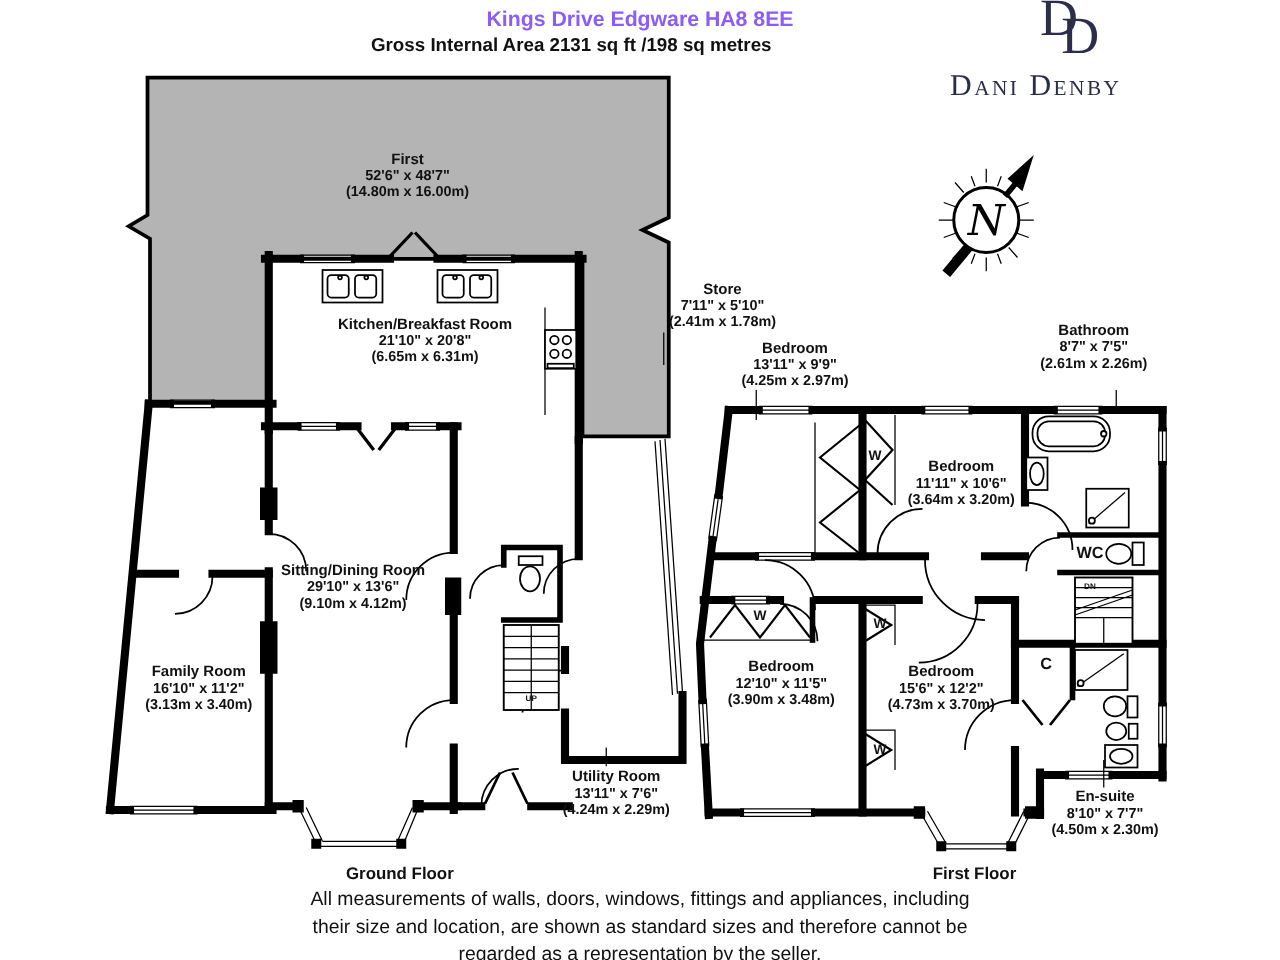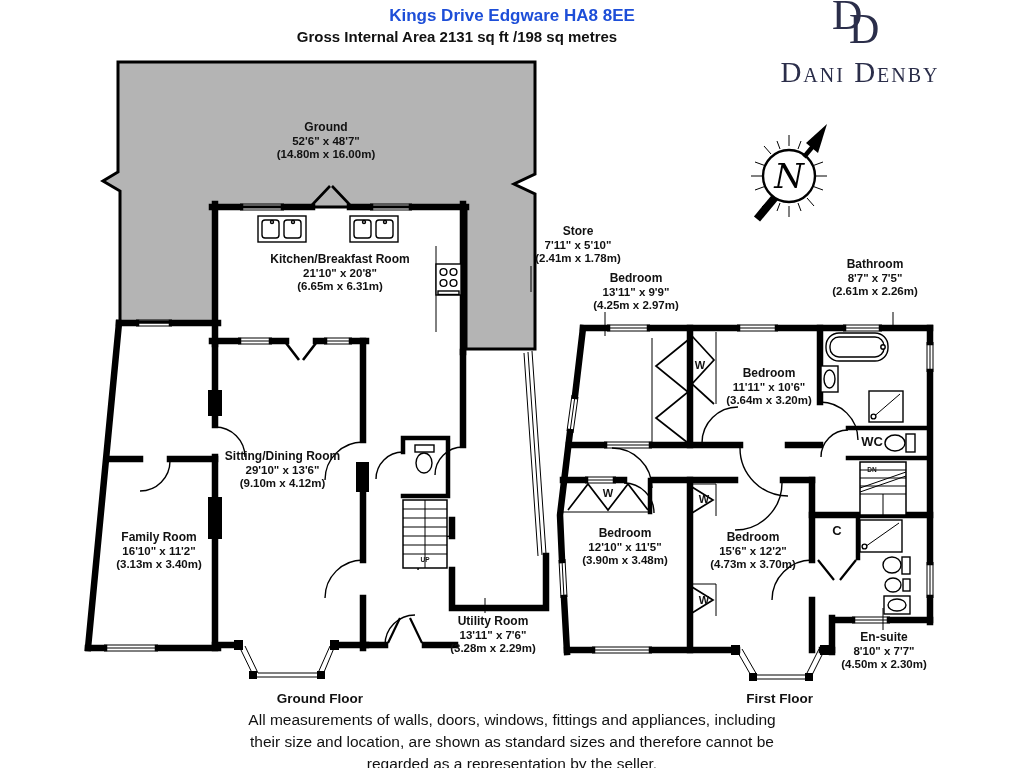--- a/index.html
+++ b/index.html
@@ -8,41 +8,41 @@
   #plan-svg{position:absolute;left:0;top:0;}
   .wall{stroke:#000;stroke-width:6.5;fill:none;stroke-linecap:square;}
   .wall5{stroke:#000;stroke-width:4.5;fill:none;stroke-linecap:square;}
   .win{stroke:#000;stroke-width:1;fill:none;}
   .door{stroke:#000;stroke-width:1.4;fill:none;}
   .zig{stroke:#000;stroke-width:1.7;fill:none;}
   .fix rect,.fix ellipse,.fix circle{stroke:#000;stroke-width:1.4;fill:#fff;}
   .fix path{stroke:#000;stroke-width:1;fill:none;}
   .blk rect{fill:#000;stroke:none;}
   .page-title{position:absolute;left:0;top:6px;width:1024px;text-align:center;
-              font:bold 17px "Liberation Sans",sans-serif;color:#1d4ed8;}
+              font:bold 17px "Liberation Sans",sans-serif;color:#8b5cf6;}
   .page-subtitle{position:absolute;left:0;top:28px;width:914px;text-align:center;
               font:bold 15px "Liberation Sans",sans-serif;color:#111;}
   .room-label{position:absolute;text-align:center;color:#111;
               font:bold 11.5px/13.5px "Liberation Sans",sans-serif;}
   .room-label .rl-name{font-size:12px;}
   .letter{position:absolute;text-align:center;color:#111;
           font:bold 11px/12px "Liberation Sans",sans-serif;}
   .letter-big{font:bold 13px/14px "Liberation Sans",sans-serif;}
   .letter-tiny{font:bold 6.5px/7px "Liberation Sans",sans-serif;}
   .floor-caption{position:absolute;text-align:right;color:#111;
           font:bold 13.5px "Liberation Sans",sans-serif;}
   .footer-line{position:absolute;left:5px;width:1014px;text-align:center;color:#111;
           font:15.5px "Liberation Sans",sans-serif;}
   .logo{position:absolute;left:760px;top:0;width:200px;height:92px;}
   .logo-d{position:absolute;font-family:"Liberation Serif",serif;color:#2b2e4a;}
   .d1{left:72px;top:-9px;font-size:42px;}
   .d2{left:89px;top:5px;font-size:42px;}
-  .brand-name{position:absolute;left:0;top:56px;width:200px;text-align:center;
+  .brand-name{position:absolute;left:0;top:56px;width:200px;text-align:left;
           font-family:"Liberation Serif",serif;font-variant:small-caps;
-          letter-spacing:2px;font-size:29px;color:#2b2e4a;}
+          letter-spacing:2px;font-size:24px;color:#2b2e4a;}
 </style>
 </head>
 <body>
 
 <div id="canvas">
 
 <svg id="plan-svg" width="1024" height="768" viewBox="0 0 1024 768">
 
   <g>
     <path fill="#b4b4b4" stroke="#000" stroke-width="3" d="M118,62 L535,62 L535,174 L514,184 L535,194 L535,349 L466,349 L466,207 L215,207 L215,322 L120,322 L120,191 L103,181 L118,172 Z"></path>
@@ -250,21 +250,21 @@
 <div class="page-title">Kings Drive Edgware HA8 8EE</div>
 <div class="page-subtitle">Gross Internal Area 2131 sq ft /198 sq metres</div>
 
 <div class="logo">
   <span class="logo-d d1">D</span>
   <span class="logo-d d2">D</span>
   <div class="brand-name">Dani Denby</div>
 </div>
 
 <div class="room-label" style="left:246px;top:121px;width:160px;">
-  <div class="rl-name">Ground</div>
+  <div class="rl-name">First</div>
   <div>52'6" x 48'7"</div>
   <div>(14.80m x 16.00m)</div>
 </div>
 <div class="room-label" style="left:254px;top:253px;width:172px;">
   <div class="rl-name">Kitchen/Breakfast Room</div>
   <div>21'10" x 20'8"</div>
   <div>(6.65m x 6.31m)</div>
 </div>
 <div class="room-label" style="left:517px;top:225px;width:122px;">
   <div class="rl-name">Store</div>
@@ -277,21 +277,21 @@
   <div>(9.10m x 4.12m)</div>
 </div>
 <div class="room-label" style="left:86px;top:531px;width:146px;">
   <div class="rl-name">Family Room</div>
   <div>16'10" x 11'2"</div>
   <div>(3.13m x 3.40m)</div>
 </div>
 <div class="room-label" style="left:433px;top:615px;width:120px;">
   <div class="rl-name">Utility Room</div>
   <div>13'11" x 7'6"</div>
-  <div>(3.28m x 2.29m)</div>
+  <div>(4.24m x 2.29m)</div>
 </div>
 
 <div class="room-label" style="left:575px;top:272px;width:122px;">
   <div class="rl-name">Bedroom</div>
   <div>13'11" x 9'9"</div>
   <div>(4.25m x 2.97m)</div>
 </div>
 <div class="room-label" style="left:814px;top:258px;width:122px;">
   <div class="rl-name">Bathroom</div>
   <div>8'7" x 7'5"</div>

